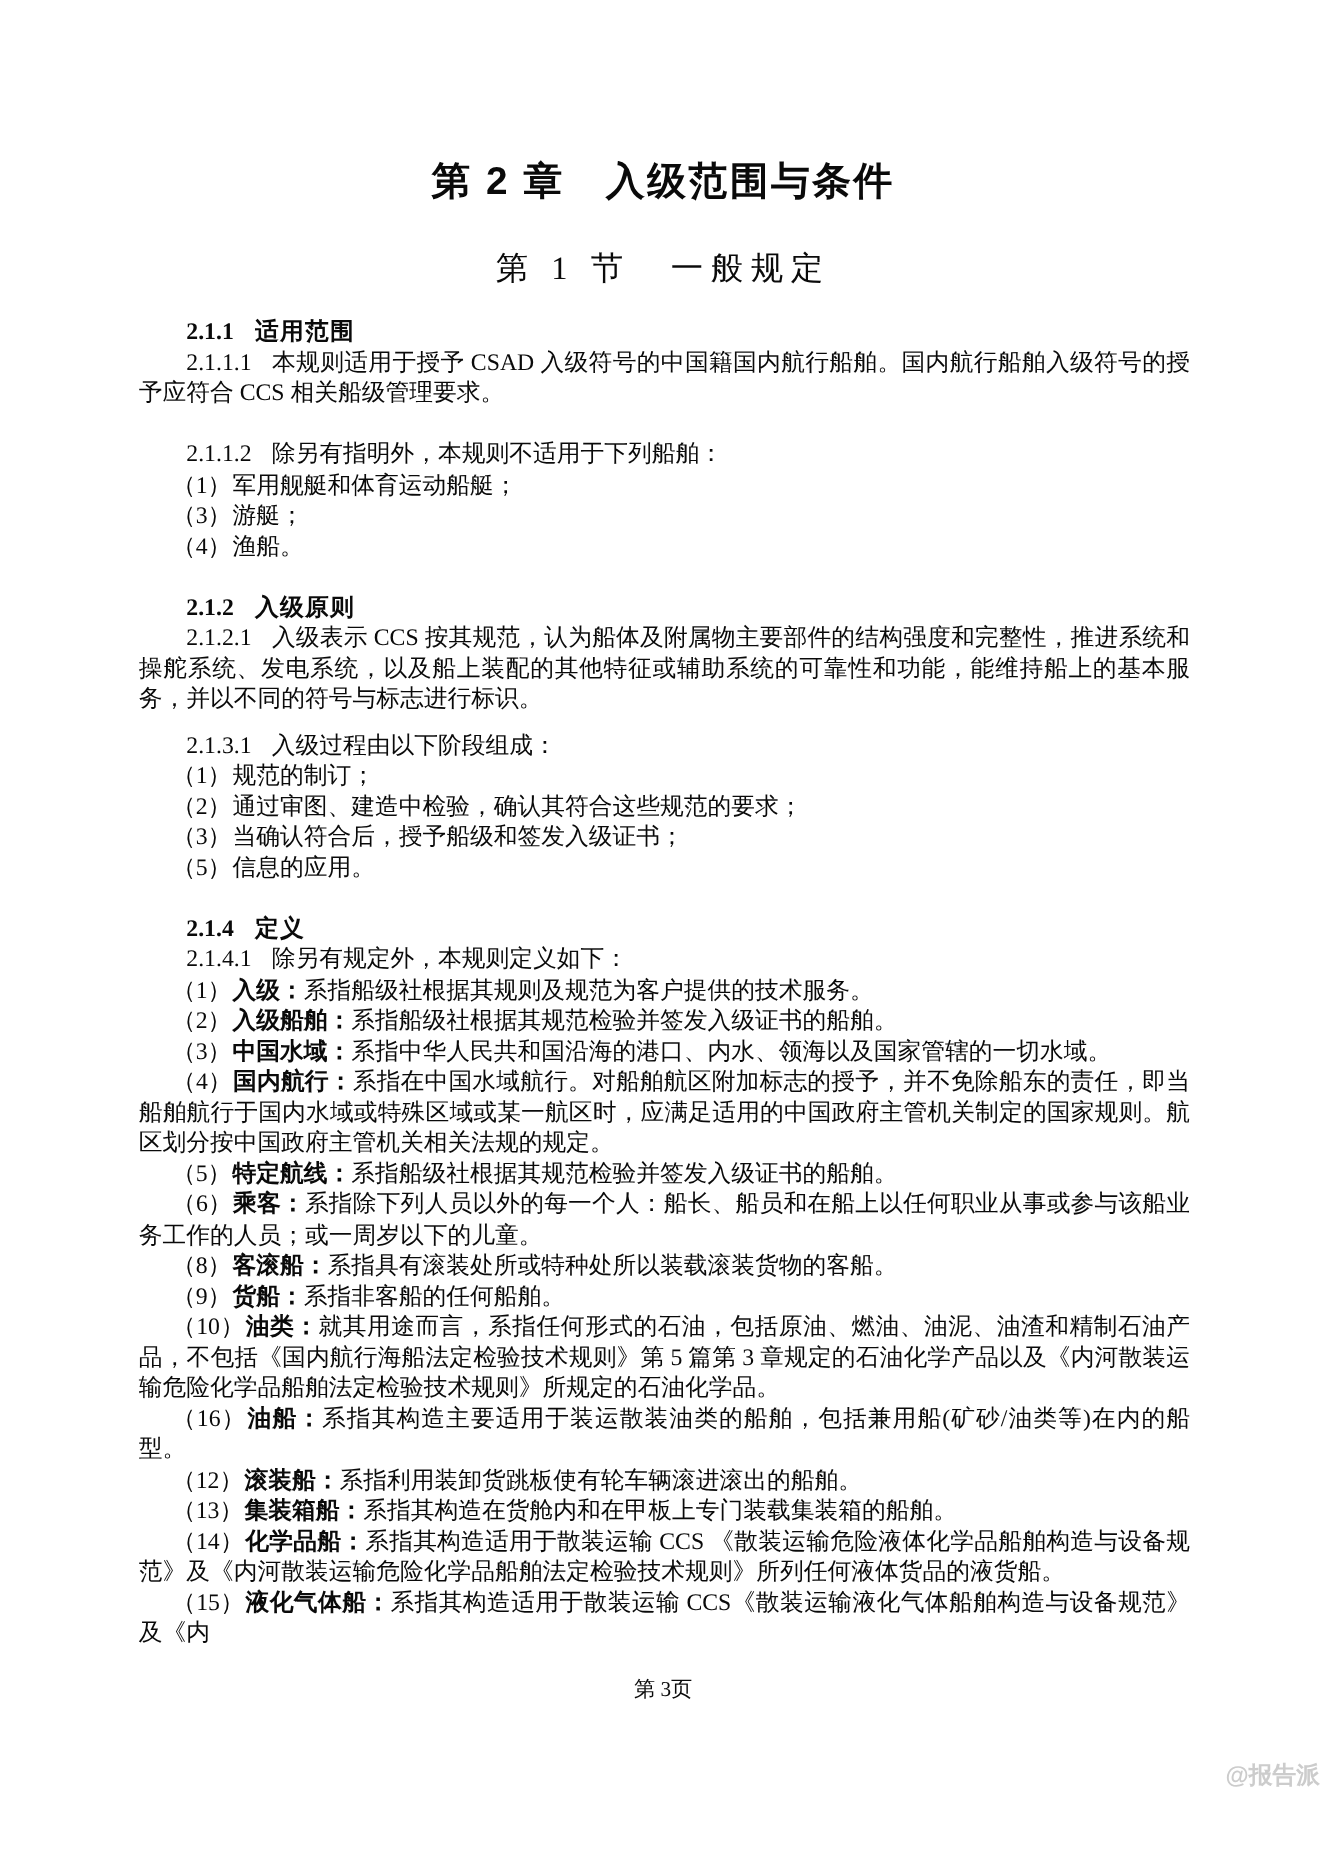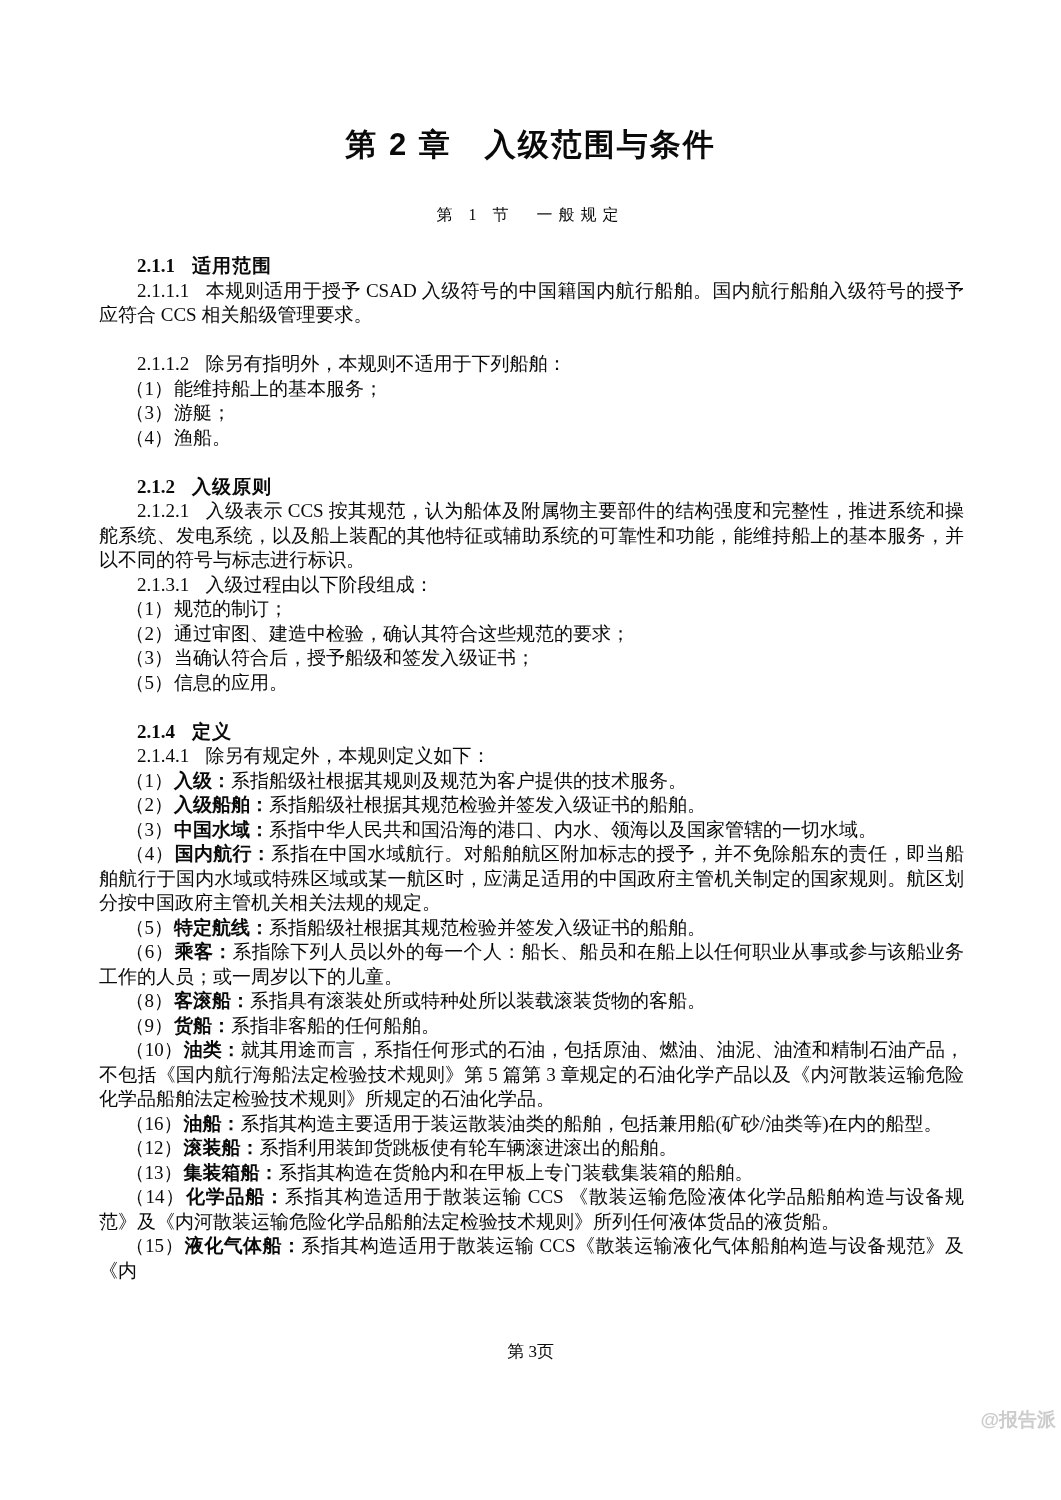--- a/index.html
+++ b/index.html
@@ -21,30 +21,30 @@
     font-weight: bold;
     font-size: 31px;
     line-height: 38px;
     letter-spacing: 2px;
   }
   .section-title {
     margin: 36px 0 0 0;
     text-align: center;
     font-family: "Liberation Serif", "DejaVu Serif", serif;
     font-weight: normal;
-    font-size: 16px;
+    font-size: 26px;
     line-height: 30px;
     letter-spacing: 6px;
   }
   .body-content {
     margin: 24px 97px 0 99px;
     line-height: 24.5px;
     text-align: justify;
   }
-  .section { margin: 0; }
+  .section { margin: 12px; }
   .h3 {
     font-weight: bold;
     text-indent: 2em;
     margin-top: 24.5px;
   }
   .section:first-child .h3 { margin-top: 0; }
   .h3-num { font-family: "Liberation Serif", "DejaVu Serif", serif; }
   .h3-title {
     font-family: "Liberation Sans", "DejaVu Sans", sans-serif;
     margin-left: 0.9em;
@@ -81,21 +81,21 @@
 <body>
 
 <div class="page" style="background: rgb(255, 255, 255); color: rgb(10, 10, 10);">
   <h1 class="chapter-title">第 2 章　入级范围与条件</h1>
   <h2 class="section-title">第 1 节　一般规定</h2>
   <div class="body-content">
       <section class="section">
         <div class="h3"><span class="h3-num">2.1.1</span><span class="h3-title">适用范围</span></div>
         <p class="para"><span class="pnum">2.1.1.1</span><span class="txt">本规则适用于授予 CSAD 入级符号的中国籍国内航行船舶。国内航行船舶入级符号的授予应符合 CCS 相关船级管理要求。</span></p>
         <p class="para spaced"><span class="pnum">2.1.1.2</span><span class="txt">除另有指明外，本规则不适用于下列船舶：</span></p>
-        <p class="item"><span class="inum">（1）</span><span class="txt">能维持船上的基本服务；</span></p>
+        <p class="item"><span class="inum">（1）</span><span class="txt">军用舰艇和体育运动船艇；</span></p>
         <p class="item"><span class="inum">（3）</span><span class="txt">游艇；</span></p>
         <p class="item"><span class="inum">（4）</span><span class="txt">渔船。</span></p>
       </section>
       <section class="section">
         <div class="h3"><span class="h3-num">2.1.2</span><span class="h3-title">入级原则</span></div>
         <p class="para"><span class="pnum">2.1.2.1</span><span class="txt">入级表示 CCS 按其规范，认为船体及附属物主要部件的结构强度和完整性，推进系统和操舵系统、发电系统，以及船上装配的其他特征或辅助系统的可靠性和功能，能维持船上的基本服务，并以不同的符号与标志进行标识。</span></p>
       </section>
       <section class="section">
         <p class="para"><span class="pnum">2.1.3.1</span><span class="txt">入级过程由以下阶段组成：</span></p>
         <p class="item"><span class="inum">（1）</span><span class="txt">规范的制订；</span></p>

